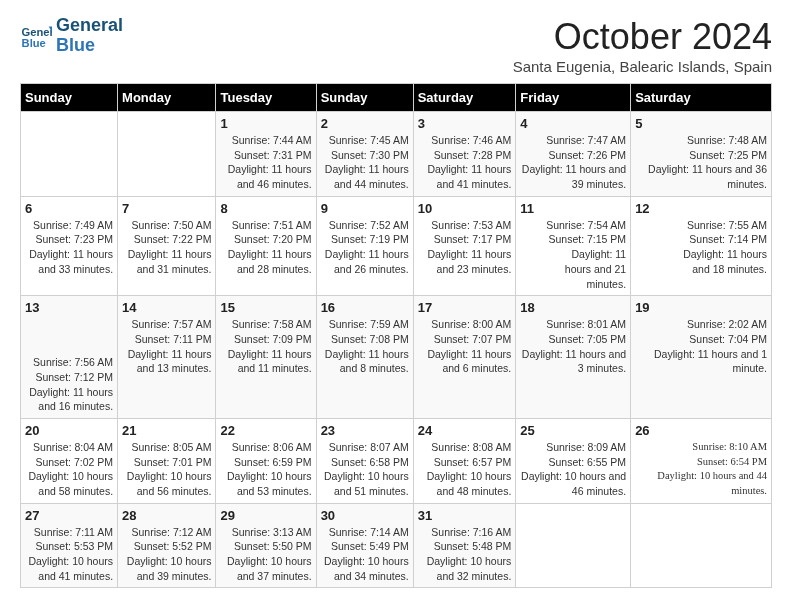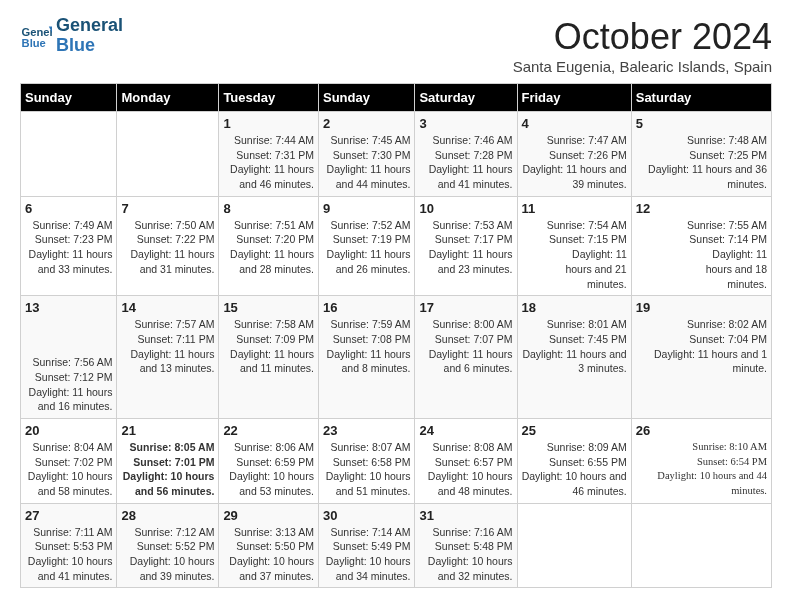--- a/index.html
+++ b/index.html
@@ -233,40 +233,40 @@
         </td>
         <td>
           <span class="day-num">17</span>
           <div class="cell-content" style="white-space: pre-line;">Sunrise: 8:00 AM
 Sunset: 7:07 PM
 Daylight: 11 hours and 6 minutes.</div>
         </td>
         <td>
           <span class="day-num">18</span>
           <div class="cell-content" style="white-space: pre-line;">Sunrise: 8:01 AM
-Sunset: 7:45 PM
+Sunset: 7:05 PM
 Daylight: 11 hours and 3 minutes.</div>
         </td>
         <td>
           <span class="day-num">19</span>
-          <div class="cell-content" style="white-space: pre-line;">Sunrise: 8:02 AM
+          <div class="cell-content" style="white-space: pre-line;">Sunrise: 2:02 AM
 Sunset: 7:04 PM
 Daylight: 11 hours and 1 minute.</div>
         </td>
       </tr>
       <tr>
         <td>
           <span class="day-num">20</span>
           <div class="cell-content" style="white-space: pre-line;">Sunrise: 8:04 AM
 Sunset: 7:02 PM
 Daylight: 10 hours and 58 minutes.</div>
         </td>
         <td>
           <span class="day-num">21</span>
-          <div class="cell-content" style="white-space: pre-line; font-weight: bold;">Sunrise: 8:05 AM
+          <div class="cell-content" style="white-space: pre-line;">Sunrise: 8:05 AM
 Sunset: 7:01 PM
 Daylight: 10 hours and 56 minutes.</div>
         </td>
         <td>
           <span class="day-num">22</span>
           <div class="cell-content" style="white-space: pre-line;">Sunrise: 8:06 AM
 Sunset: 6:59 PM
 Daylight: 10 hours and 53 minutes.</div>
         </td>
         <td>

